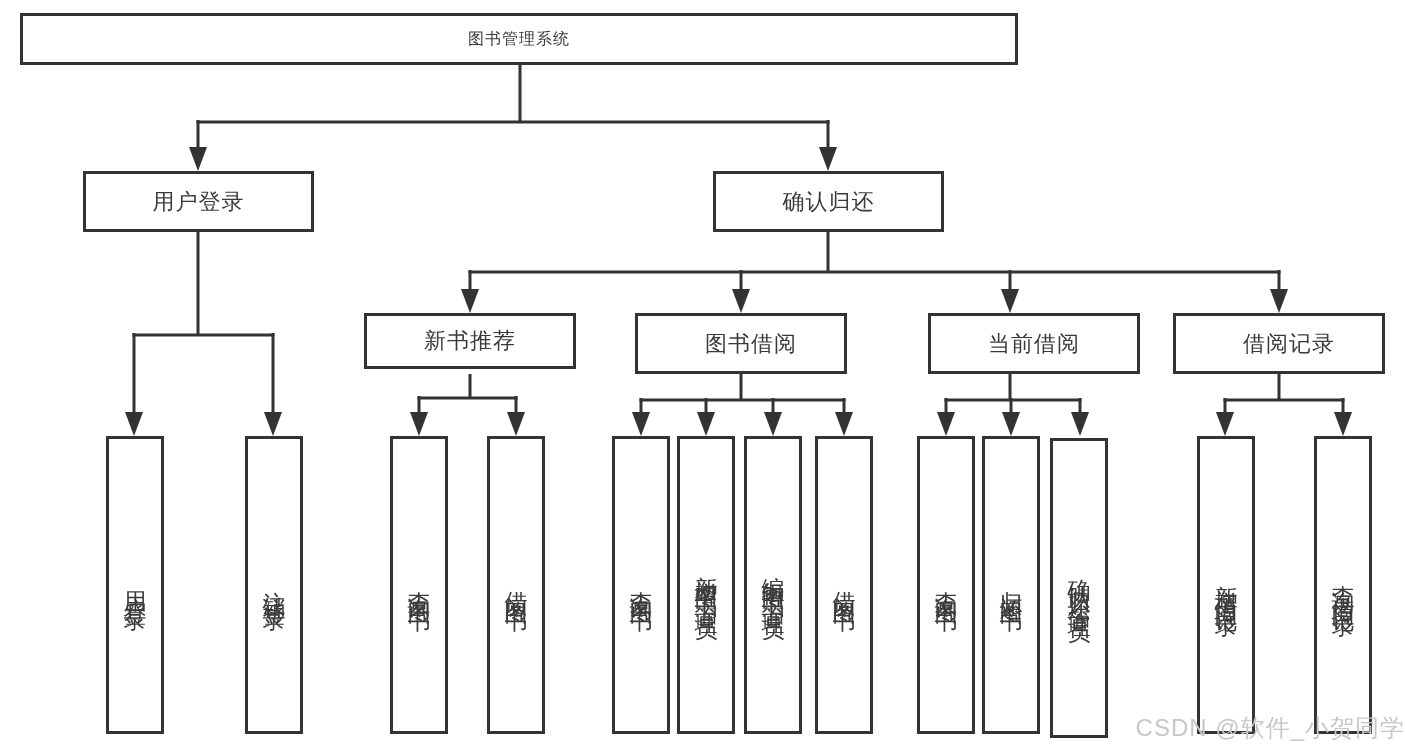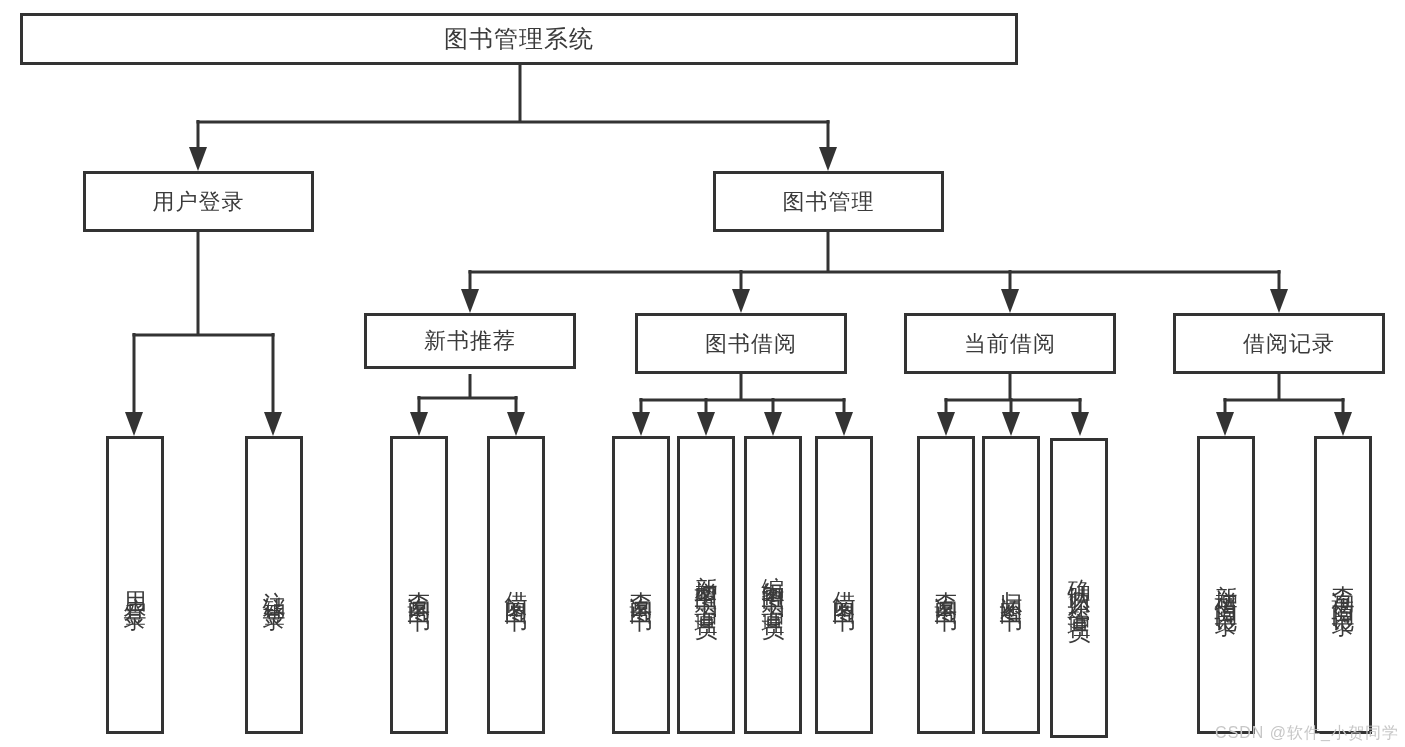--- a/index.html
+++ b/index.html
@@ -31,44 +31,44 @@
     border: 3px solid #333333;
     background: #ffffff;
     display: flex;
     align-items: center;
     justify-content: center;
     color: #3a3a3a;
     font-size: 22px;
     letter-spacing: 1px;
     text-align: center;
   }
-  .node.root { font-size: 24px; }
+  .node.root { font-size: 16px; }
   .vnode {
     position: absolute;
     box-sizing: border-box;
     border: 3px solid #333333;
     background: #ffffff;
     display: flex;
     align-items: center;
     justify-content: center;
     color: #3a3a3a;
   }
   .vnode span {
     writing-mode: vertical-rl;
     text-orientation: mixed;
     font-size: 23px;
     letter-spacing: 6px;
     line-height: 1;
     white-space: nowrap;
   }
   .watermark {
     position: absolute;
-    right: 6px;
+    right: 0;
     bottom: 3px;
-    font-size: 16px;
+    font-size: 24px;
     color: #c7c7c7;
     letter-spacing: 1px;
     pointer-events: none;
   }
   svg line, svg polyline { stroke: #333333; stroke-width: 3; fill: none; }
   svg polygon { fill: #333333; stroke: none; }
 </style>
 </head>
 <body>
 
@@ -132,25 +132,25 @@
     <line x1="1223.5" y1="400" x2="1344.5" y2="400"></line>
     <line x1="1225" y1="398" x2="1225" y2="414"></line>
     <polygon points="1216,412 1234,412 1225,436"></polygon>
     <line x1="1343" y1="398" x2="1343" y2="414"></line>
     <polygon points="1334,412 1352,412 1343,436"></polygon>
   </svg>
 
   <div class="node root" style="left:20px; top:13px; width:998px; height:52px;">图书管理系统</div>
 
   <div class="node" style="left:83px; top:171px; width:231px; height:61px;">用户登录</div>
-  <div class="node" style="left:713px; top:171px; width:231px; height:61px;">图书管理</div>
+  <div class="node" style="left:713px; top:171px; width:231px; height:61px;">确认归还</div>
 
   <div class="node" style="left:364px; top:313px; width:212px; height:56px;">新书推荐</div>
   <div class="node" style="left:635px; top:313px; width:212px; height:61px;padding-left:20px;">图书借阅</div>
-  <div class="node" style="left:904px; top:313px; width:212px; height:61px;">当前借阅</div>
+  <div class="node" style="left:928px; top:313px; width:212px; height:61px;">当前借阅</div>
   <div class="node" style="left:1173px; top:313px; width:212px; height:61px;padding-left:20px;">借阅记录</div>
 
   <div class="vnode" style="left:106px; top:436px; width:58px; height:298px;">
     <span>用户登录</span>
   </div>
   <div class="vnode" style="left:245px; top:436px; width:58px; height:298px;">
     <span>注销登录</span>
   </div>
 
   <div class="vnode" style="left:390px; top:436px; width:58px; height:298px;">

